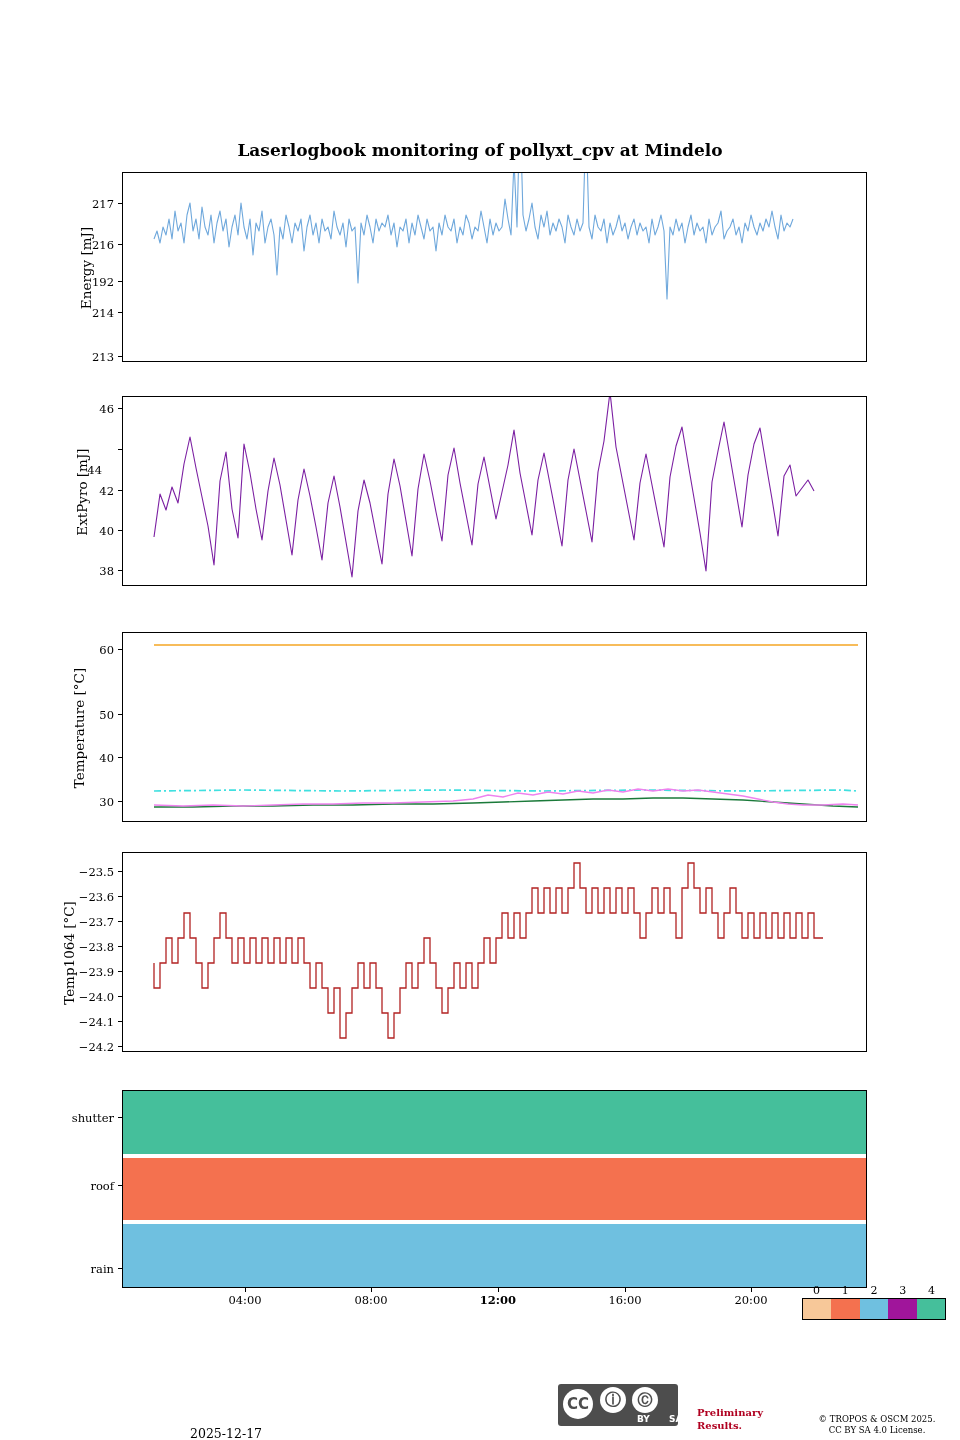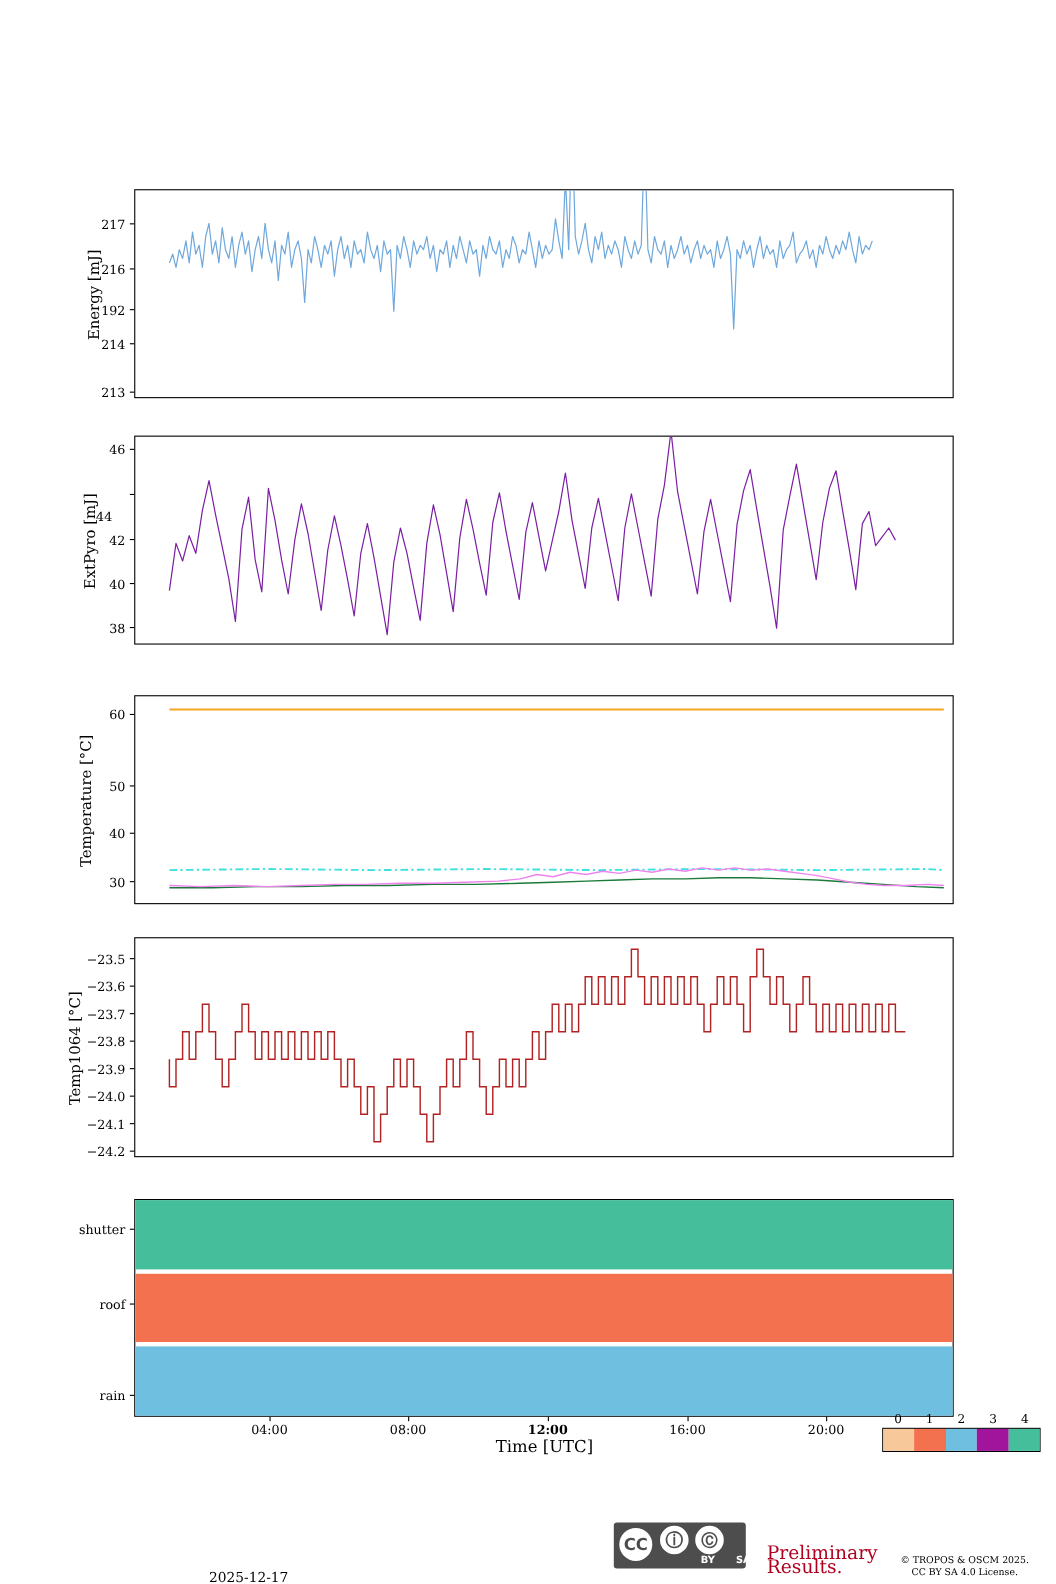--- a/index.html
+++ b/index.html
@@ -151,39 +151,40 @@
     position: absolute;
     color: #ffffff;
     font-size: 9px;
     font-weight: bold;
     font-family: "DejaVu Sans", sans-serif;
     margin-left: 32px;
   }
   .prelim {
     position: absolute;
     color: #b00020;
-    font-size: 17px;
-    font-weight: normal;
+    font-size: 10px;
+    font-weight: bold;
     line-height: 13px;
     white-space: pre-line;
   }
   .credit {
     position: absolute;
     font-size: 8.5px;
     font-weight: normal;
     line-height: 11px;
     white-space: pre-line;
     text-align: center;
   }
 </style>
 </head>
 <body>
 
 <div class="figure">
 
+  <div class="fig-title">Laserlogbook monitoring of pollyxt_cpv at Mindelo</div>
 
   <div class="panel" style="left:122px; top:172px; width:745px; height:190px;">
     <svg width="745" height="190" viewBox="0 0 745 190" preserveAspectRatio="none">
       <polyline fill="none" stroke="#6fa8dc" stroke-width="1.1" stroke-linejoin="round" points="
 31,66 34,58 37,70 40,54 43,62 46,46 49,66 52,38 55,58 58,50 61,70 64,42 67,30 70,58 73,46 76,66 79,34 82,54 85,62 88,42 91,70 94,50 97,38 100,58 103,46 106,74 109,54 112,42 115,62 118,30 121,54 124,66 127,46 130,82 133,50 136,58 139,38 142,70 145,54 148,46 151,62 154,102 157,54 160,66 163,42 166,54 169,70 172,50 175,58 178,46 181,78 184,54 187,42 190,62 193,50 196,70 199,46 202,58 205,54 208,66 211,38 214,54 217,62 220,50 223,74 226,46 229,58 232,54 235,110 238,50 241,62 244,42 247,54 250,70 253,46 256,58 259,50 262,54 265,42 268,62 271,50 274,74 277,54 280,58 283,46 286,70 289,50 292,62 295,42 298,54 301,66 304,46 307,58 310,54 313,78 316,50 319,62 322,42 325,54 328,58 331,46 334,70 337,54 340,62 343,42 346,50 349,66 352,54 355,58 358,38 361,54 364,70 367,46 370,62 373,50 376,58 379,54 382,26 385,46 388,62 391,-12 394,54 397,-66 400,42 403,58 406,46 409,30 412,54 415,66 418,42 421,54 424,38 427,62 430,50 433,58 436,46 439,54 442,70 445,42 448,54 451,62 454,46 457,58 460,50 463,-52 466,54 469,66 472,42 475,54 478,58 481,46 484,70 487,50 490,62 493,54 496,42 499,58 502,50 505,66 508,54 511,46 514,62 517,50 520,58 523,54 526,70 529,46 532,62 535,54 538,42 541,58 544,126 547,54 550,62 553,46 556,58 559,50 562,70 565,54 568,42 571,62 574,50 577,58 580,54 583,70 586,46 589,62 592,54 595,50 598,38 601,66 604,58 607,54 610,46 613,62 616,54 619,70 622,50 625,58 628,42 631,54 634,62 637,50 640,58 643,46 646,54 649,38 652,54 655,66 658,42 661,58 664,50 667,54 670,46
       "></polyline>
     </svg>
   </div>
   <div class="ylabel" style="left:-4px; top:260px; width:180px; transform:rotate(-90deg);">Energy [mJ]</div>
   <div class="ytick" style="left:78px; top:350px; width:36px;">213</div>
@@ -282,21 +283,20 @@
   <div class="tickmark" style="left:371px; top:1288px; width:1px; height:4px;"></div>
   <div class="tickmark" style="left:498px; top:1288px; width:1px; height:4px;"></div>
   <div class="tickmark" style="left:625px; top:1288px; width:4px; height:1px; height:4px; width:1px;"></div>
   <div class="tickmark" style="left:751px; top:1288px; width:1px; height:4px;"></div>
   <div class="xtick" style="left:215px; top:1293px; width:60px;">04:00</div>
   <div class="xtick" style="left:341px; top:1293px; width:60px;">08:00</div>
   <div class="xtick" style="left:468px; top:1293px; width:60px;font-weight:bold;">12:00</div>
   <div class="xtick" style="left:595px; top:1293px; width:60px;">16:00</div>
   <div class="xtick" style="left:721px; top:1293px; width:60px;">20:00</div>
 
-  <div class="xlabel" style="left:340px; top:1306px; width:310px;">Time [UTC]</div>
 
   <div class="cbar" style="left:802px; top:1298px; width:144px; height:22px;">
     <div class="cbar-cell" style="background:#f7c899;"></div>
     <div class="cbar-cell" style="background:#f4714f;"></div>
     <div class="cbar-cell" style="background:#6fc0e0;"></div>
     <div class="cbar-cell" style="background:#a0159b;"></div>
     <div class="cbar-cell" style="background:#45bf9b;"></div>
   </div>
   <div class="cbar-ticks" style="left:802px; top:1284px; width:144px;">
     <div class="cbar-tick">0</div>

